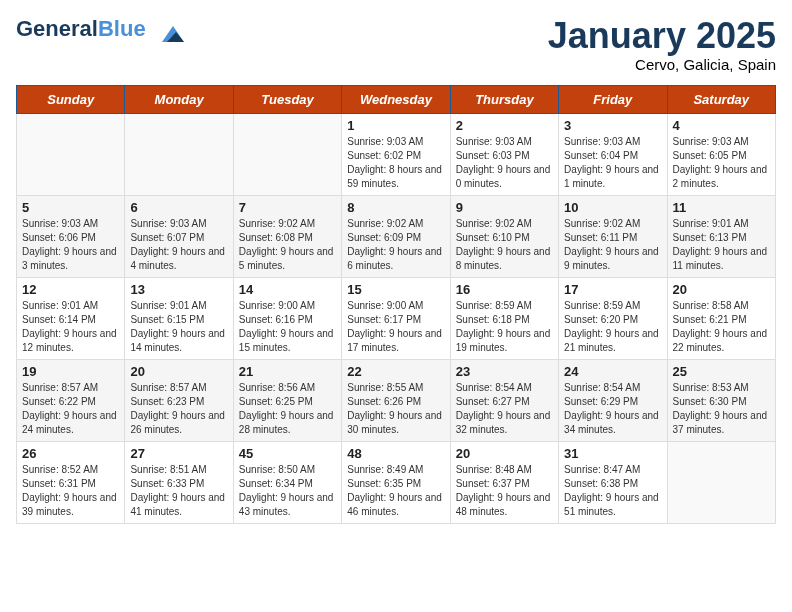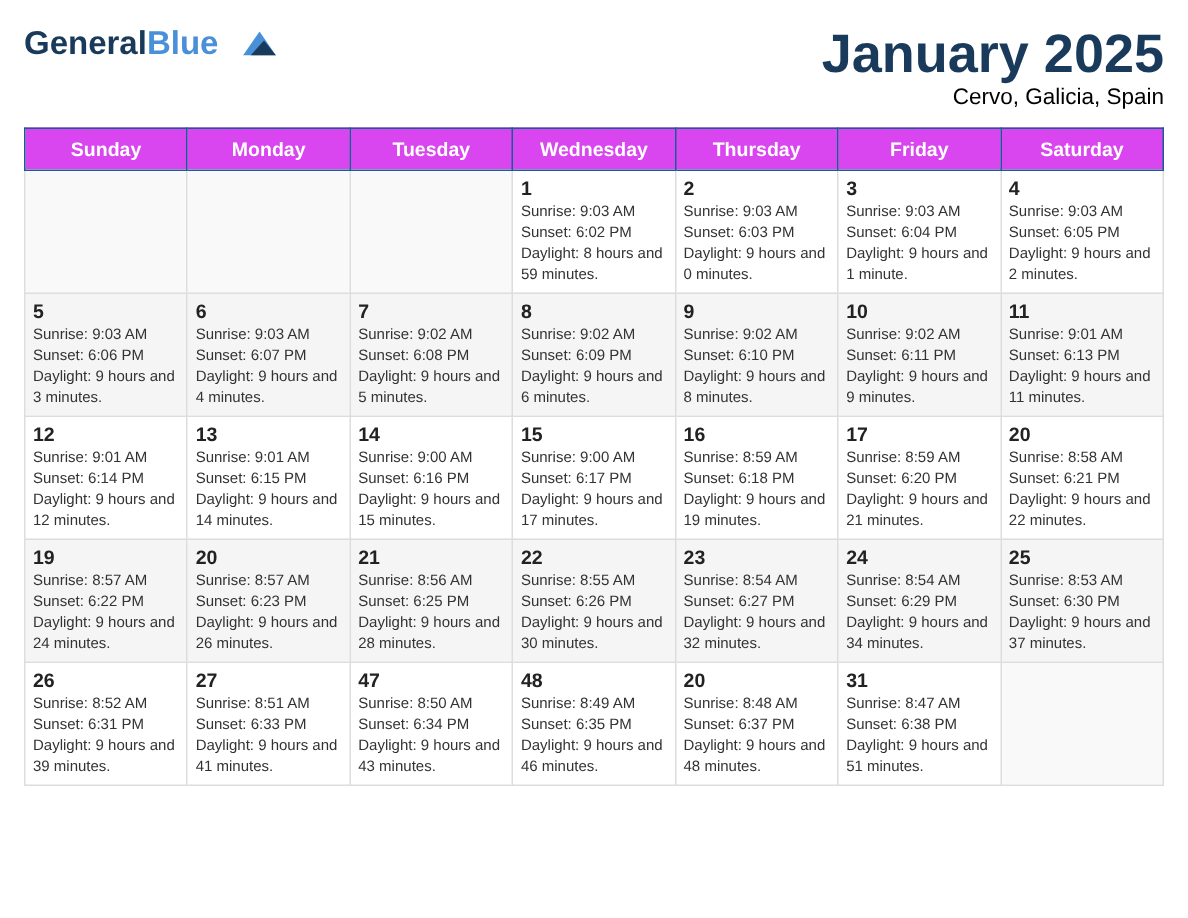--- a/index.html
+++ b/index.html
@@ -33,22 +33,23 @@
     .calendar-subtitle {
       font-size: 15px;
       color: #000000;
     }
     .calendar {
       width: 100%;
       border-collapse: collapse;
       border: 1px solid #ccc;
     }
     .calendar thead tr {
-      background: #d946ef;
+      background: #c2410c;
       color: #fff;
+      font-style: italic;
     }
     .calendar thead th {
       padding: 6px 4px;
       font-size: 13px;
       font-weight: bold;
       text-align: center;
       border: 1px solid #1a5a99;
       width: calc(100% / 7);
     }
     .calendar tbody tr {
@@ -80,21 +81,21 @@
       background: #f9f9f9;
     }
     tbody tr:nth-child(odd) {
       background: #fff;
     }
     tbody tr:nth-child(even) {
       background: #f5f5f5;
     }
     .logo-wrapper {
       display: flex;
-      align-items: center;
+      align-items: flex-end;
       gap: 16px;
     }
   </style>
 </head>
 <body>
 
 <div class="header-area">
   <div class="logo">
     <div class="logo-wrapper">
       <span style="font-size:22px;font-weight:bold;color:#1a3a5c;">
@@ -239,21 +240,21 @@
       <tr>
         <td>
           <span class="day-number">26</span>
           <div class="day-info">Sunrise: 8:52 AM<br>Sunset: 6:31 PM<br>Daylight: 9 hours and 39 minutes.</div>
         </td>
         <td>
           <span class="day-number">27</span>
           <div class="day-info">Sunrise: 8:51 AM<br>Sunset: 6:33 PM<br>Daylight: 9 hours and 41 minutes.</div>
         </td>
         <td>
-          <span class="day-number">47</span>
+          <span class="day-number">45</span>
           <div class="day-info">Sunrise: 8:50 AM<br>Sunset: 6:34 PM<br>Daylight: 9 hours and 43 minutes.</div>
         </td>
         <td>
           <span class="day-number">48</span>
           <div class="day-info">Sunrise: 8:49 AM<br>Sunset: 6:35 PM<br>Daylight: 9 hours and 46 minutes.</div>
         </td>
         <td>
           <span class="day-number">20</span>
           <div class="day-info">Sunrise: 8:48 AM<br>Sunset: 6:37 PM<br>Daylight: 9 hours and 48 minutes.</div>
         </td>

